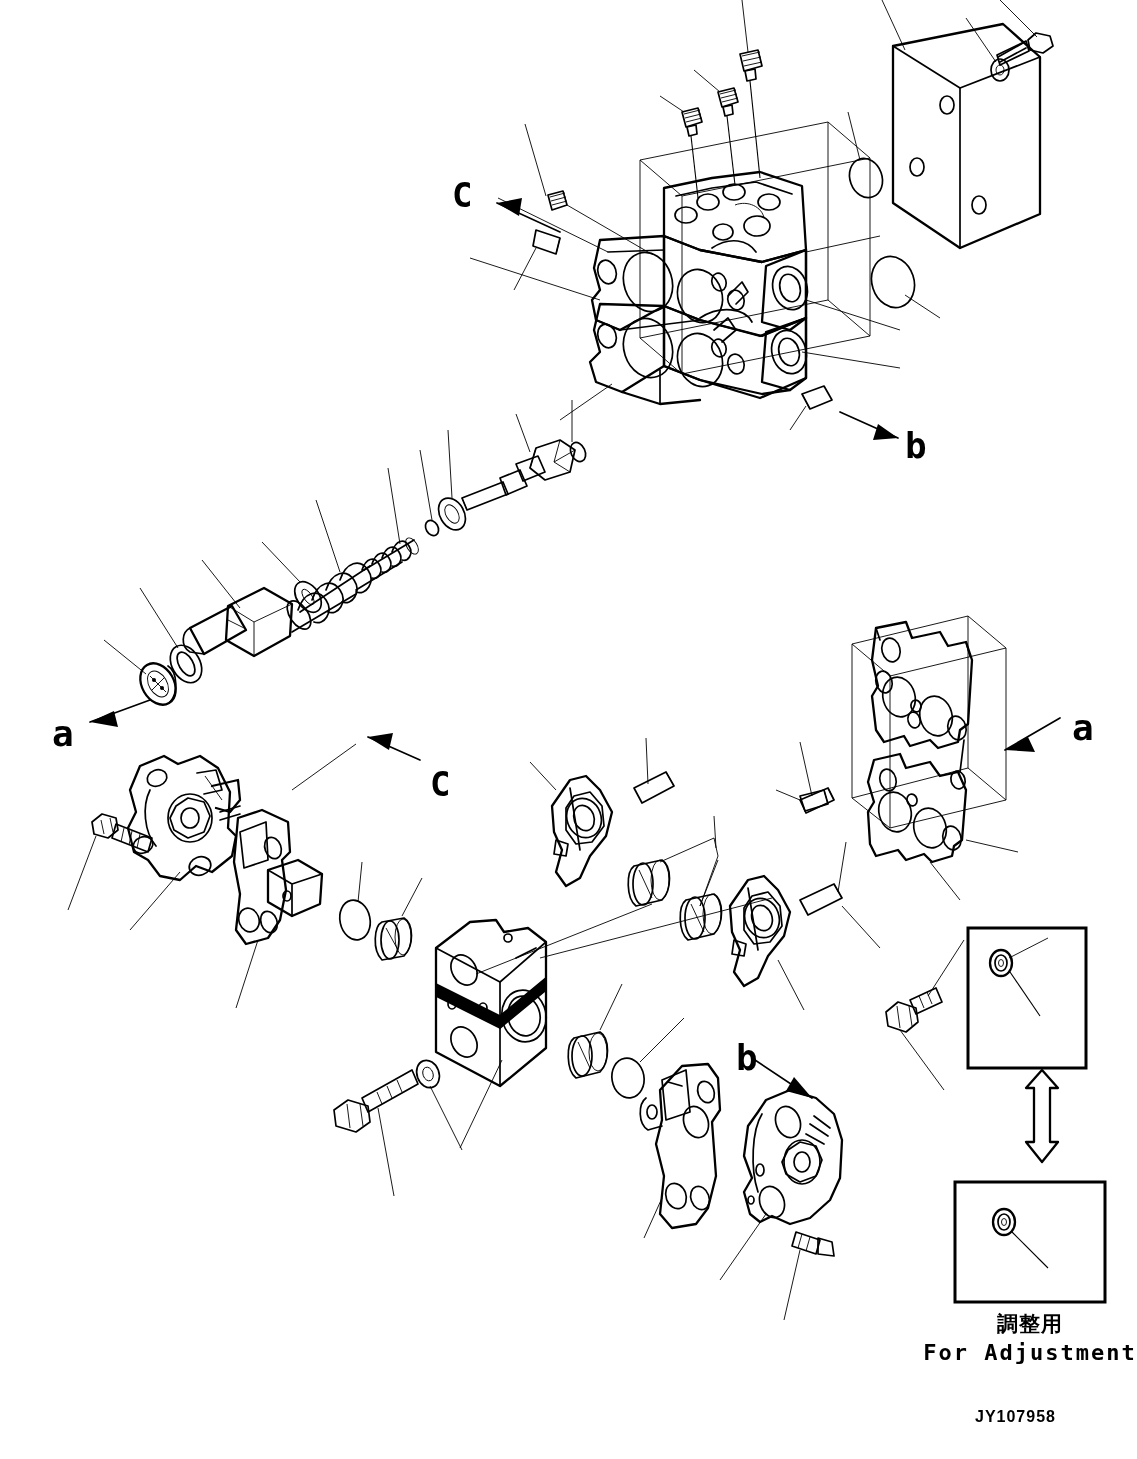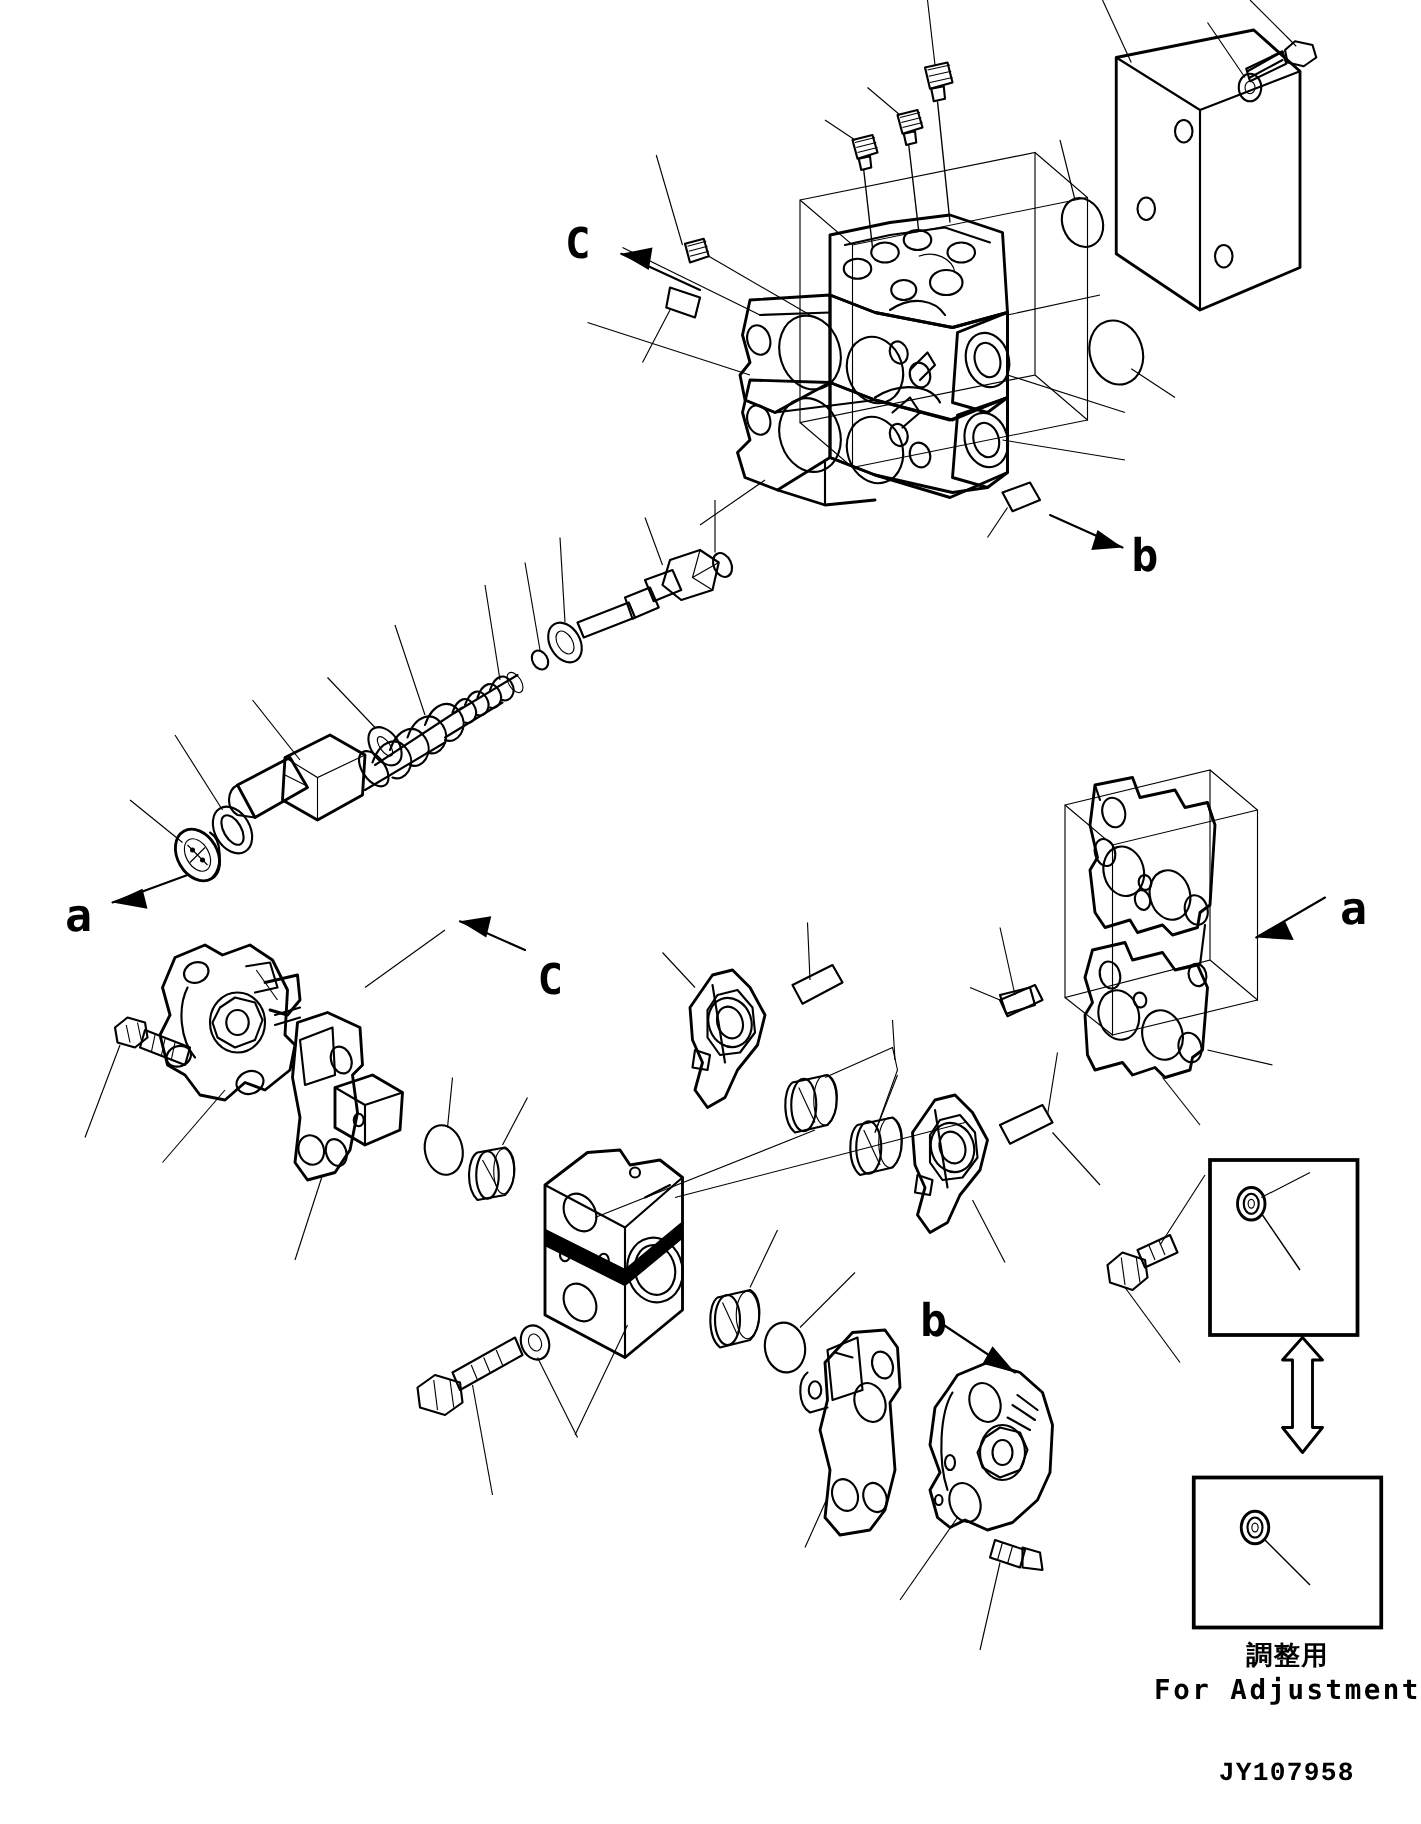--- a/index.html
+++ b/index.html
@@ -9,22 +9,22 @@
   svg{position:absolute;left:0;top:0;width:1137px;height:1459px;}
   .callout{position:absolute;font-family:"DejaVu Sans Mono",monospace;
            font-weight:700;color:#000;line-height:1;}
   .cap{font-size:34px;}
   .low{font-size:36px;}
   .adjlabel{position:absolute;text-align:center;width:230px;
             font-family:"DejaVu Sans Mono",monospace;color:#000;}
   .adj-jp{font-size:21px;font-weight:700;letter-spacing:1px;
           font-family:"DejaVu Sans",sans-serif;}
   .adj-en{font-size:22px;font-weight:700;letter-spacing:2px;margin-top:2px;}
-  .partno{position:absolute;font-family:Liberation Mono, monospace;
-          font-size:21px;font-weight:700;letter-spacing:1px;}
+  .partno{position:absolute;font-family:Liberation Sans, sans-serif;
+          font-size:16px;font-weight:700;letter-spacing:1px;}
 </style>
 </head>
 <body>
 
 <div id="stage">
 
 <svg viewBox="0 0 1137 1459" xmlns="http://www.w3.org/2000/svg">
   <defs>
     <style>
       .ln{fill:none;stroke:#000;stroke-width:1.1;}

